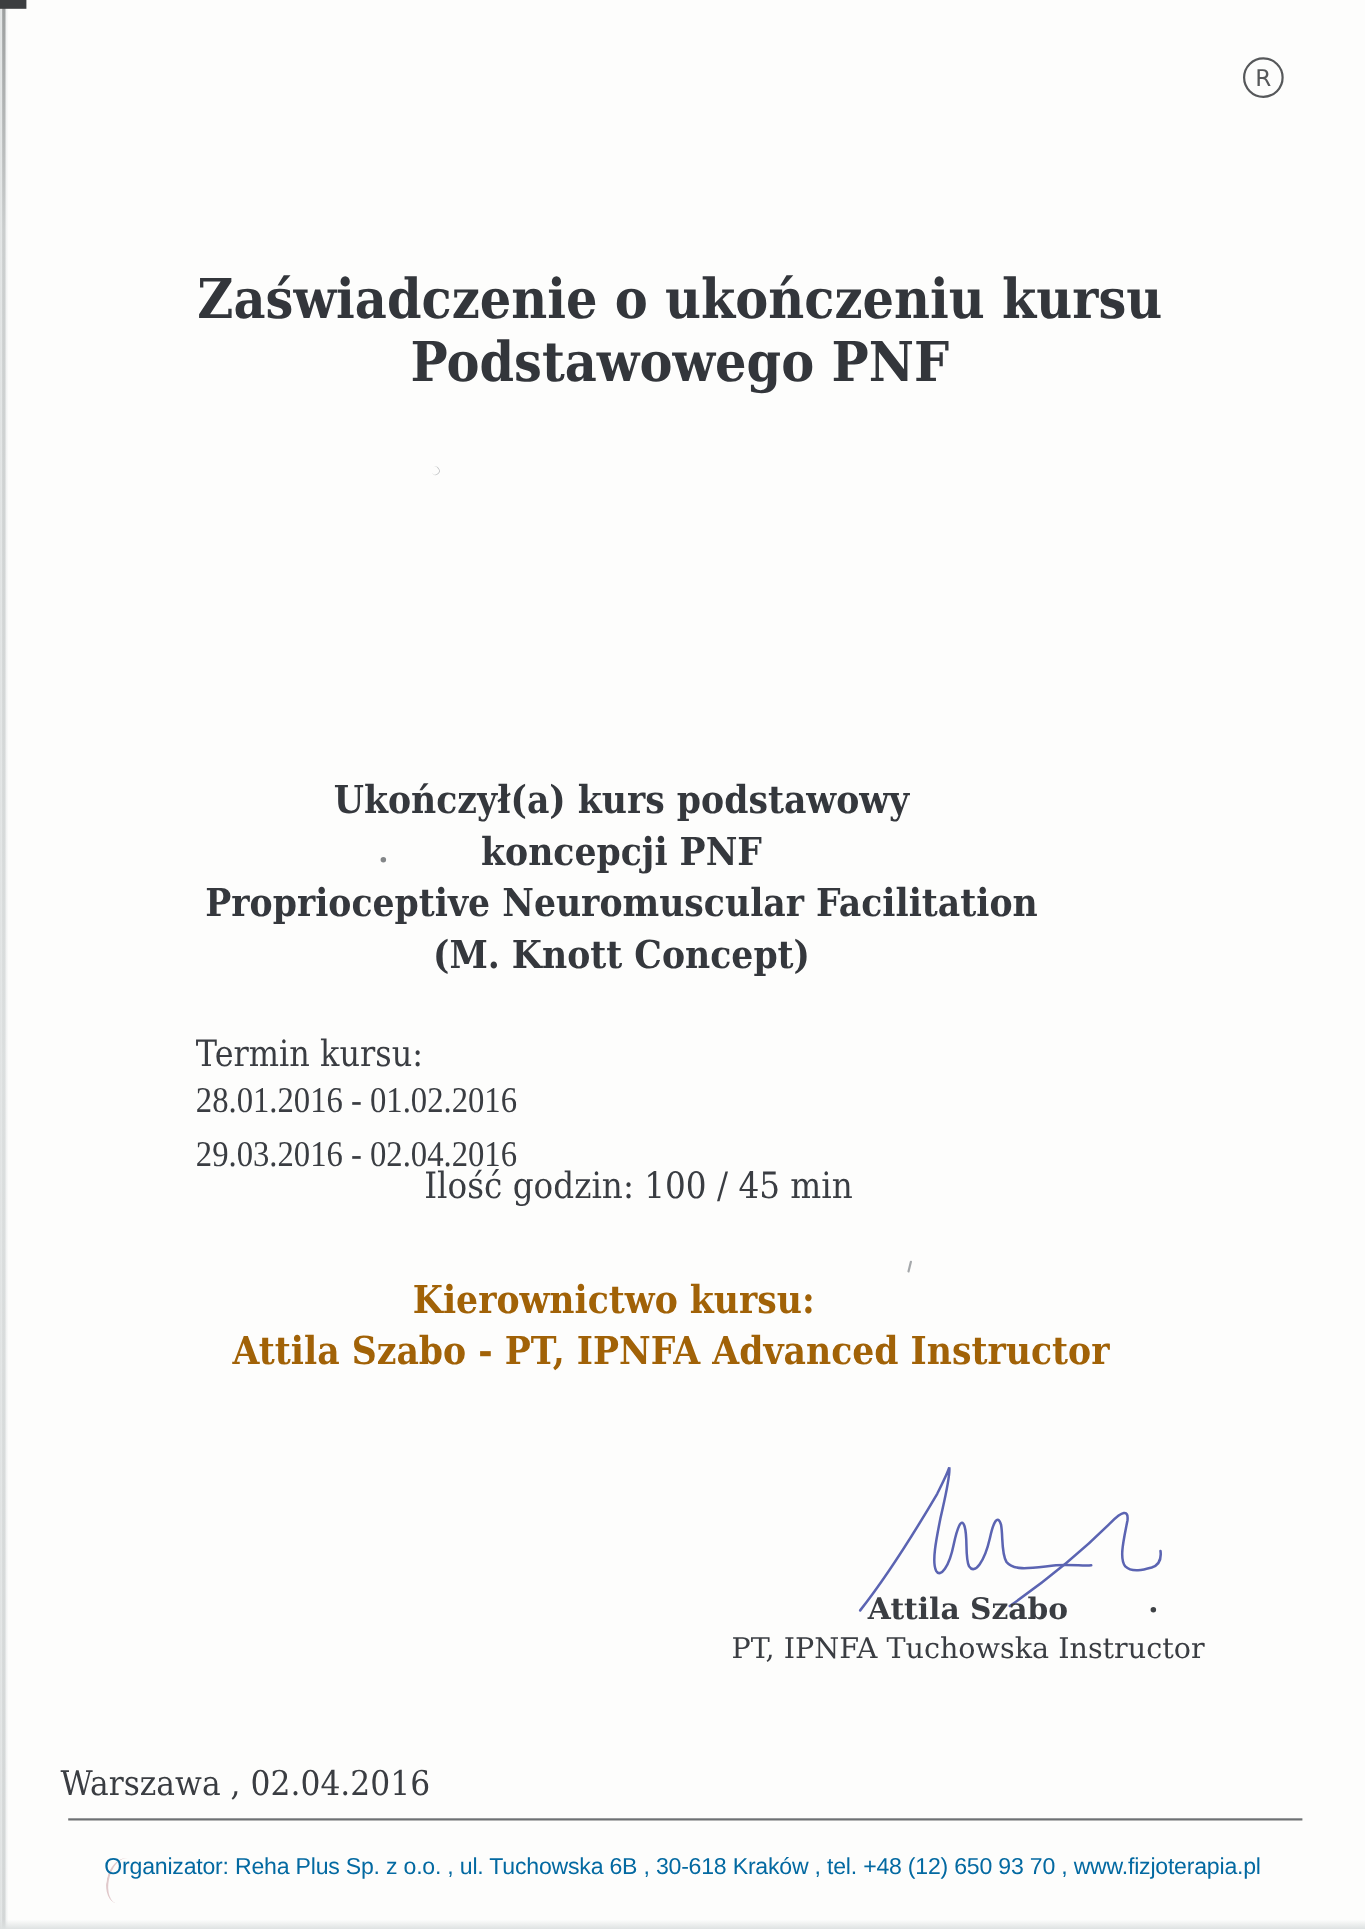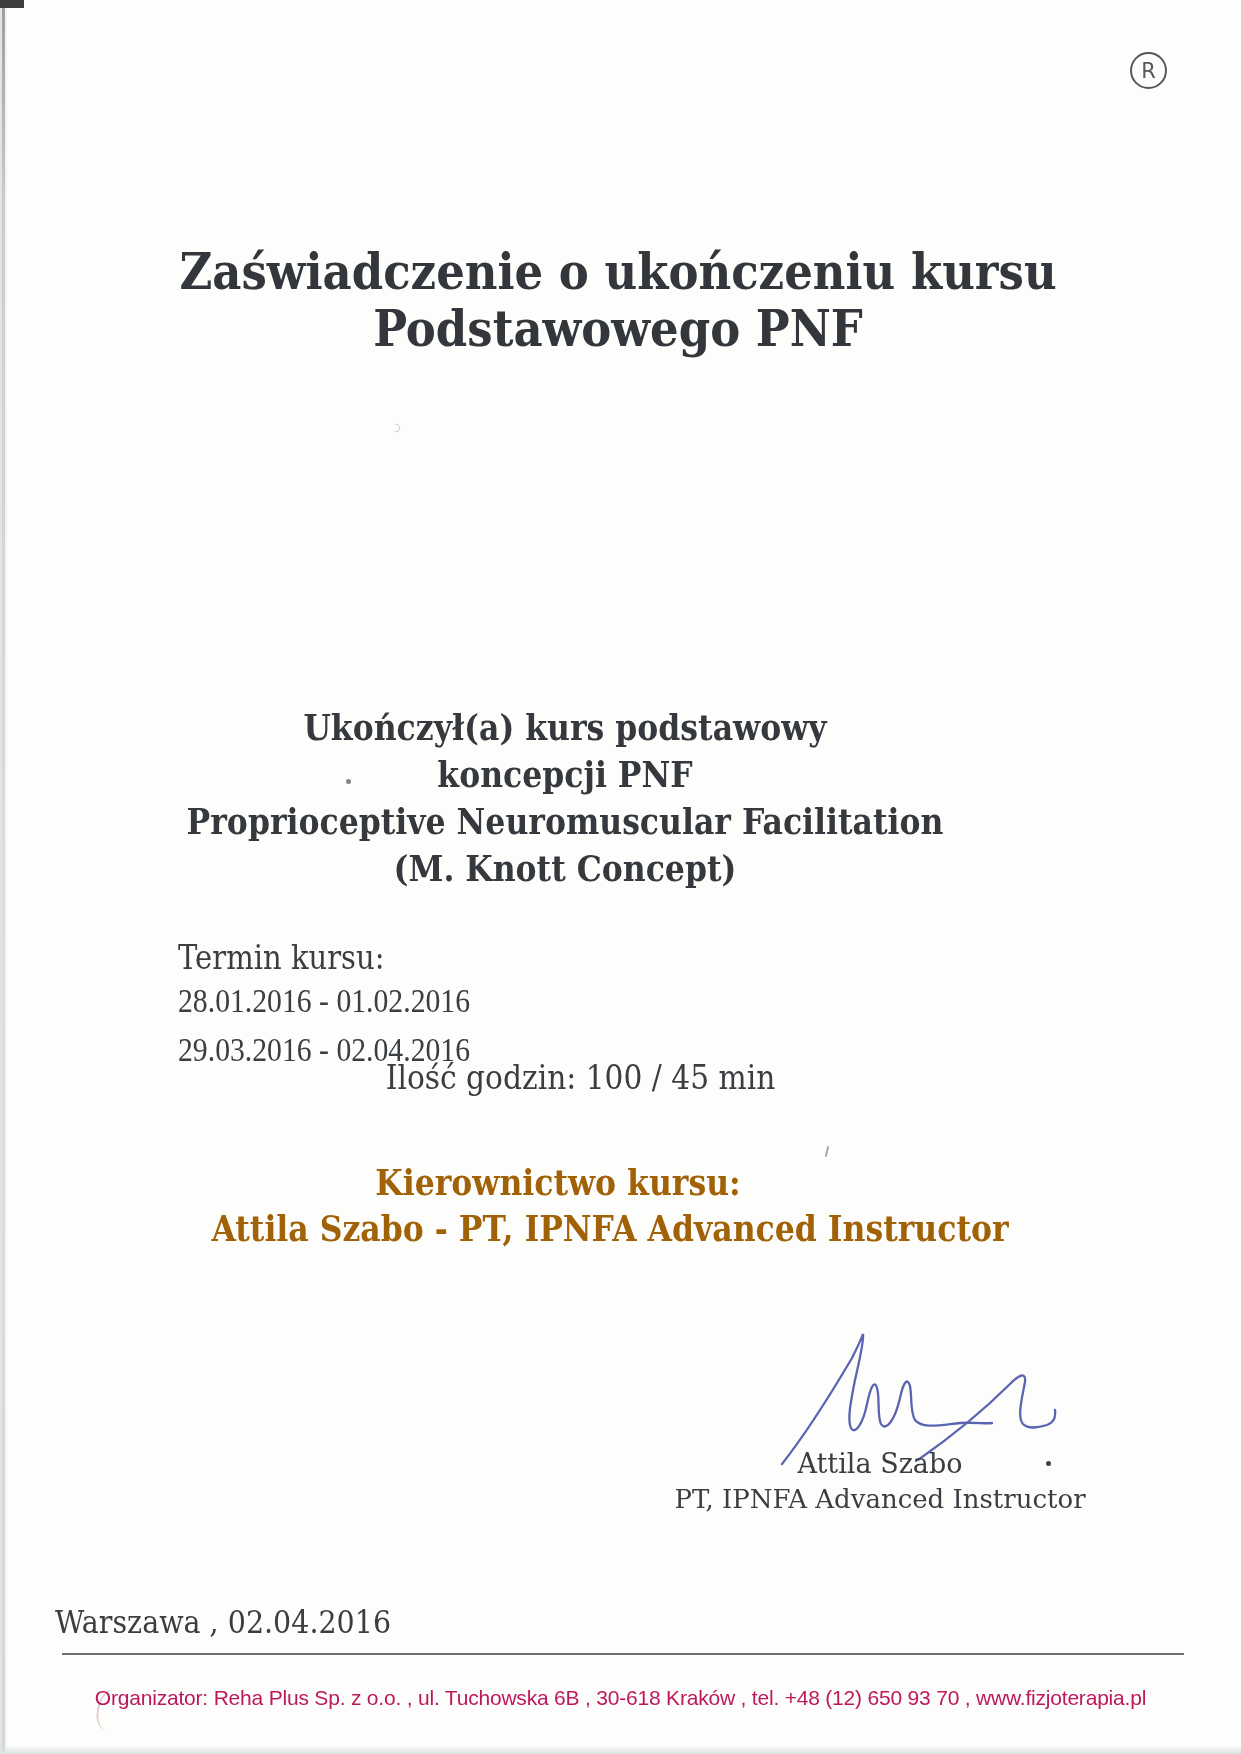--- a/index.html
+++ b/index.html
@@ -60,29 +60,29 @@
   .termin-date{line-height:49px;transform:scaleX(.9);transform-origin:left center;}
   .hours{position:absolute;top:1058px;left:0;width:1160px;text-align:center;font-size:33px;}
   .management{position:absolute;top:1160px;left:0;width:1160px;text-align:center;
     font-weight:bold;font-size:35px;line-height:46px;color:#a16207;}
   .management-heading{position:relative;left:-22px;}
   .management-line{position:relative;left:30px;}
 
   
   .sig-svg{position:absolute;left:768px;top:1328px;}
   .sig-text{position:absolute;top:1448px;left:660px;width:440px;text-align:center;}
-  .sig-name{font-weight:normal;font-size:27px;}
+  .sig-name{font-weight:bold;font-size:27px;}
   .sig-title{font-size:26px;margin-top:5px;}
 
   
   .place-date{position:absolute;left:55px;top:1604px;font-size:31px;
     transform:scaleX(.92);transform-origin:left center;}
   .rule{position:absolute;left:62px;top:1653px;width:1122px;height:2px;background:#55585b;opacity:.85;}
   .organizer{position:absolute;top:1686px;left:0;width:1241px;text-align:center;
-    font-family:"Liberation Sans",sans-serif;font-size:21px;color:#be185d;letter-spacing:-.2px;}
+    font-family:"Liberation Sans",sans-serif;font-size:21px;color:#0369a1;letter-spacing:-.2px;}
 </style>
 </head>
 <body>
 
 <div class="page">
 
   <div class="edge-left-band"></div>
   <div class="edge-left-line"></div>
   <div class="corner-mark"></div>
   <div class="edge-bottom"></div>
@@ -131,20 +131,20 @@
   <svg class="sig-svg" width="300" height="155" viewBox="0 0 300 155">
     <path d="M14,136 C36,108 64,64 84,30 C89,20 93,12 95,6 C96,14 91,34 87,52
              C83,72 79,92 83,100 C87,107 95,96 99,76 C102,62 106,50 109,60
              C112,70 109,88 113,96 C118,104 127,92 132,70 C135,56 139,48 142,58
              C144,68 142,84 147,92 C154,101 172,97 192,95 C207,94 218,96 224,95" fill="none" stroke="#5b64b2" stroke-width="2.3" stroke-linecap="round"></path>
     <path d="M150,132 C180,111 216,82 242,56 C252,46 258,44 257,54
              C254,70 249,89 255,96 C261,102 272,99 279,97 C285,95 288,90 287,82" fill="none" stroke="#5b64b2" stroke-width="2.3" stroke-linecap="round"></path>
   </svg>
   <div class="sig-text">
     <div class="sig-name">Attila Szabo</div>
-    <div class="sig-title">PT, IPNFA Advanced Instructor</div>
+    <div class="sig-title">PT, IPNFA Tuchowska Instructor</div>
   </div>
 
   <div class="place-date">Warszawa , 02.04.2016</div>
   <div class="rule"></div>
   <div class="organizer">Organizator: Reha Plus Sp. z o.o. , ul. Tuchowska 6B , 30-618 Kraków , tel. +48 (12) 650 93 70 , www.fizjoterapia.pl</div>
 
 </div>
 
 </body></html>

